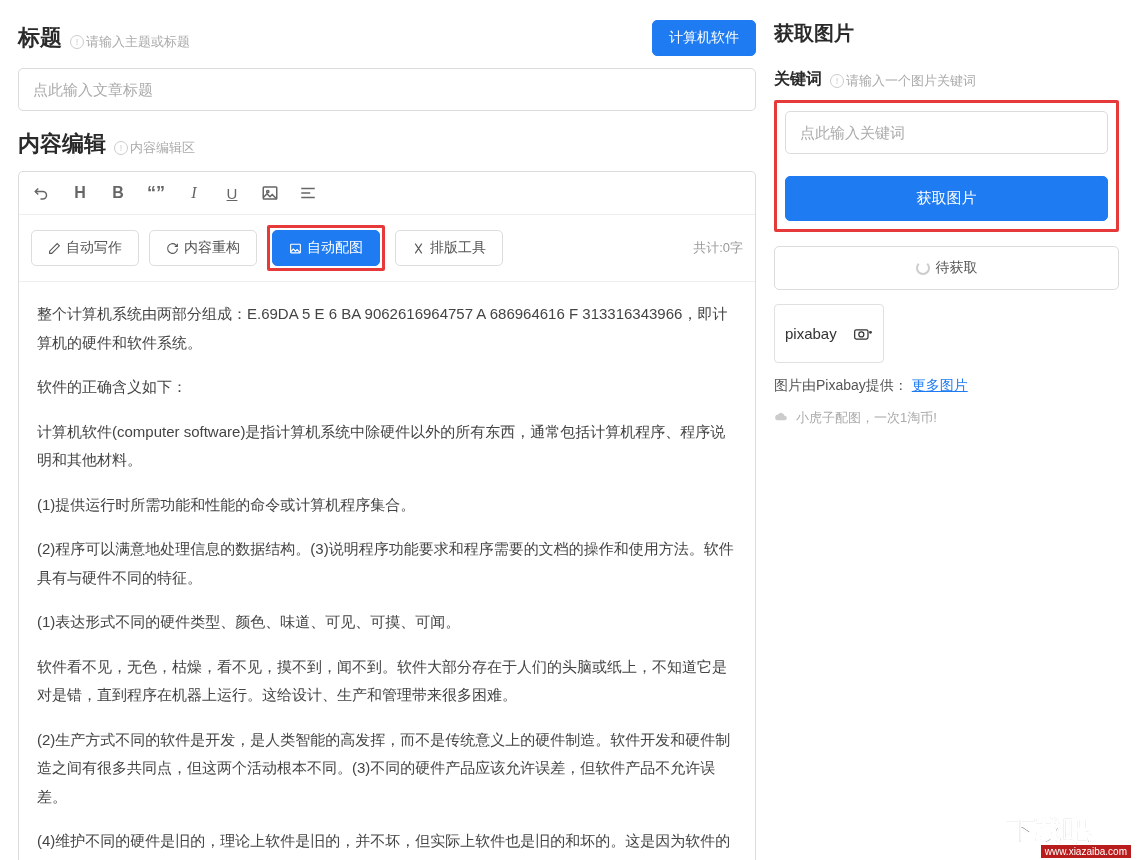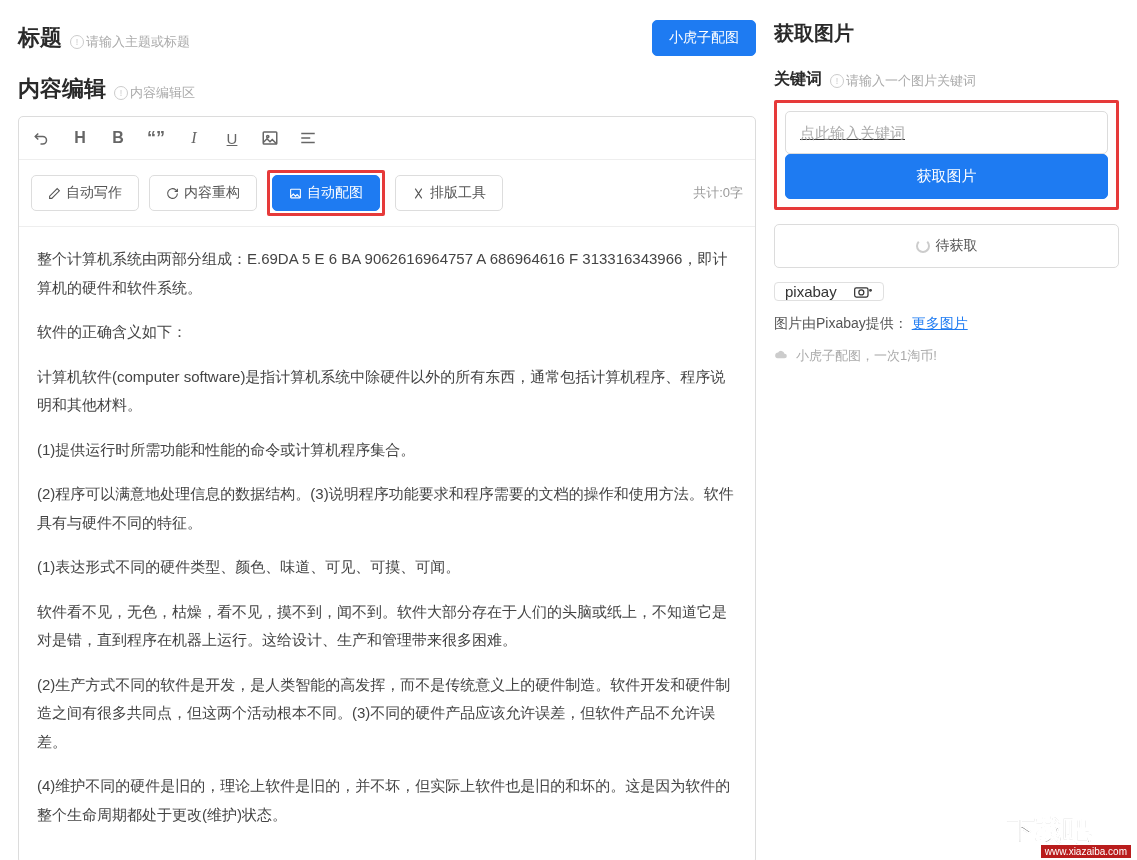--- a/index.html
+++ b/index.html
@@ -25,21 +25,21 @@
 .highlight-box { border: 3px solid #e63a3a; padding: 2px; border-radius: 2px; }
 .word-count { font-size: 13px; color: #999; }
 .content-area { padding: 18px 18px; font-size: 15px; line-height: 1.9; color: #444; }
 .content-area p { margin-bottom: 16px; }
 .sidebar-section-title { font-size: 20px; font-weight: 600; color: #2a2a2a; margin-bottom: 22px; }
 .sidebar-label-row { display: flex; align-items: baseline; gap: 8px; margin-bottom: 10px; }
 .sidebar-label { font-size: 16px; font-weight: 600; color: #2a2a2a; }
 .keyword-box { border: 3px solid #e63a3a; padding: 8px; border-radius: 2px; }
 .status-btn { width: 100%; border: 1px solid #dcdcdc; border-radius: 5px; padding: 12px; background: #fff; display: flex; align-items: center; justify-content: center; gap: 6px; color: #555; margin-top: 14px; font-size: 14px; }
 .spinner { width: 14px; height: 14px; border: 2px solid #ccc; border-top-color: transparent; border-radius: 50%; }
-.pixabay-badge { display: inline-flex; align-items: center; gap: 16px; border: 1px solid #e0e0e0; border-radius: 4px; padding: 0 10px; margin-top: 14px; font-size: 15px; color: #333; font-weight: 500; }
+.pixabay-badge { display: inline-flex; align-items: center; gap: 16px; border: 1px solid #e0e0e0; border-radius: 4px; padding: 20px 10px; margin-top: 14px; font-size: 15px; color: #333; font-weight: 500; }
 .provider-line { margin-top: 14px; font-size: 14px; color: #555; }
 .provider-line a { color: #1e7bf2; text-decoration: underline; }
 .footer-note { margin-top: 14px; font-size: 13px; color: #aaa; display: flex; align-items: center; gap: 8px; }
 .watermark { position: absolute; bottom: 0; right: 0; width: 140px; height: 60px; text-align: right; }
 .watermark-text { position: absolute; bottom: 2px; right: 6px; font-size: 10px; color: #fff; background: #b91c1c; padding: 1px 4px; }
 svg { display: block; }
 .small-icon { width: 13px; height: 13px; }
 </style>
 </head>
 <body>
@@ -48,23 +48,24 @@
   <div class="main">
 
     <div class="section-header">
       <div class="section-title-wrap">
         <span class="section-title">标题</span>
         <span class="section-hint">
           <span class="hint-icon">!</span>
           <span>请输入主题或标题</span>
         </span>
       </div>
-      <button class="btn btn-primary">小虎子配图</button>
-    </div>
-
+      <button class="btn btn-primary">计算机软件</button>
+    </div>
+
+    <input class="input" placeholder="点此输入文章标题" style="">
 
     <div class="section-header" style="margin-top:18px;margin-bottom:0;">
       <div class="section-title-wrap">
         <span class="section-title">内容编辑</span>
         <span class="section-hint">
           <span class="hint-icon">!</span>
           <span>内容编辑区</span>
         </span>
       </div>
     </div>
@@ -151,21 +152,21 @@
 
     <div class="sidebar-label-row">
       <span class="sidebar-label">关键词</span>
       <span class="section-hint">
         <span class="hint-icon">!</span>
         <span>请输入一个图片关键词</span>
       </span>
     </div>
 
     <div class="keyword-box">
-      <input class="input" style="margin-bottom: 0; text-decoration: underline;" placeholder="点此输入关键词">
+      <input class="input" style="margin-bottom: 22px;" placeholder="点此输入关键词">
       <button class="btn btn-primary-big">获取图片</button>
     </div>
 
     <button class="status-btn">
       <span class="spinner"></span>
       <span>待获取</span>
     </button>
 
     <div class="pixabay-badge">
       <span>pixabay</span>

